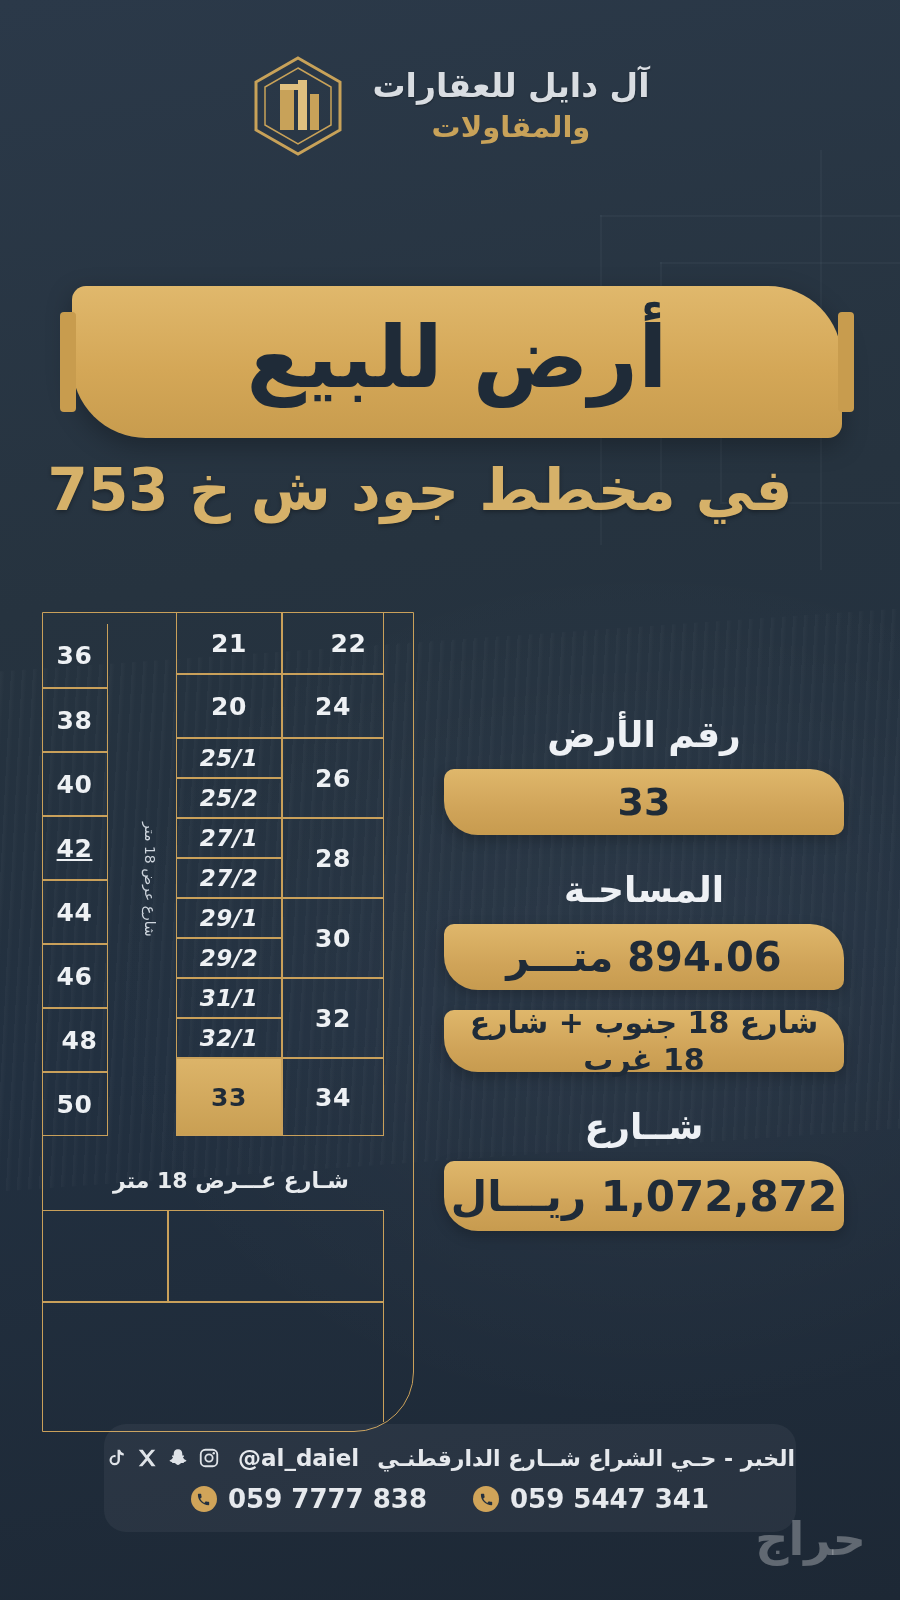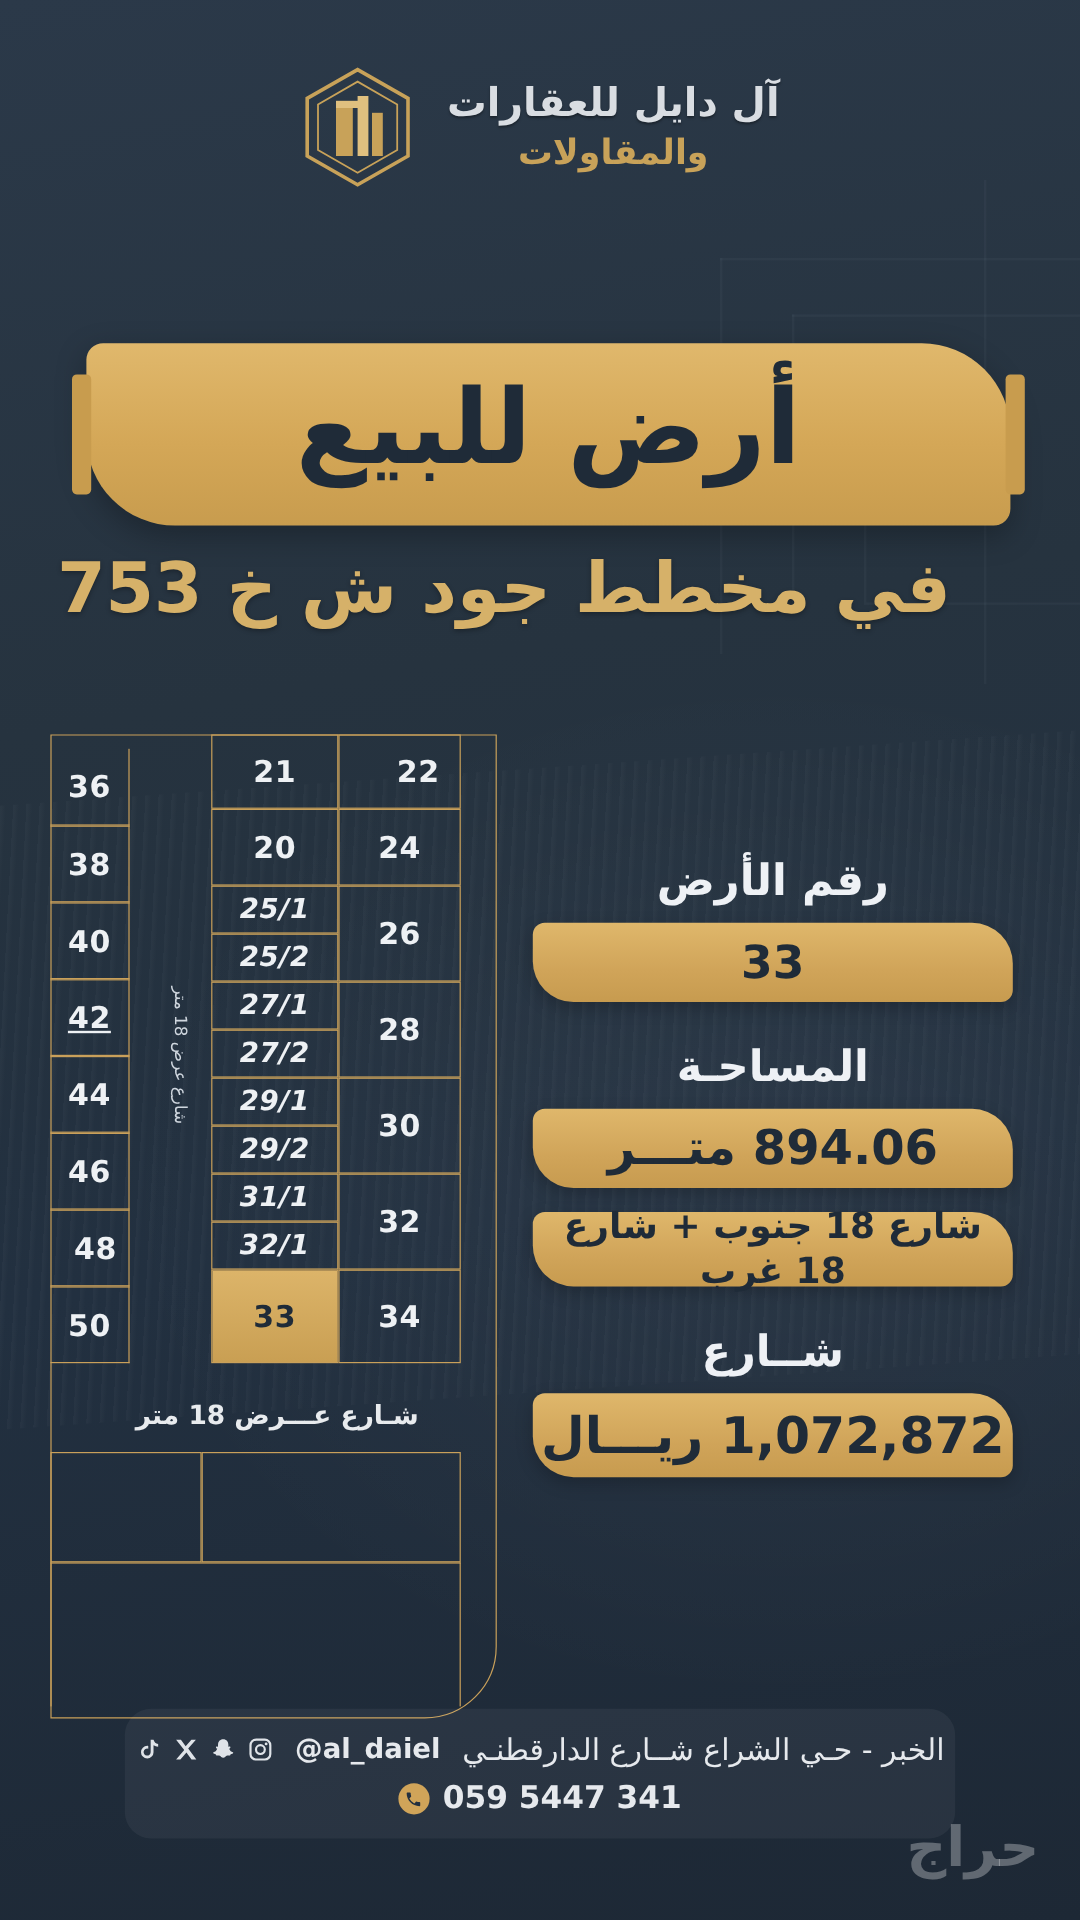--- a/index.html
+++ b/index.html
@@ -134,21 +134,21 @@
   .footer {
     position:absolute; left:104px; right:104px; bottom:68px; height:108px;
     background: rgba(255,255,255,0.05);
     border-radius:22px;
   }
   .footer-row1 {
     position:absolute; top:12px; left:0; right:0; height:44px;
     display:flex; align-items:center; justify-content:center; gap:18px;
     direction:rtl;
   }
-  .addr { color:#e6e9ed; font-size:25px; font-weight:normal; letter-spacing:.5px; }
+  .addr { color:#e6e9ed; font-size:22px; font-weight:bold; letter-spacing:.5px; }
   .handle { color:#e6e9ed; font-size:23px; font-weight:bold; direction:ltr; }
   .soc { display:flex; gap:9px; align-items:center; direction:ltr; }
   .soc svg { display:block; }
   .footer-row2 {
     position:absolute; bottom:12px; left:0; right:0; height:42px;
     display:flex; align-items:center; justify-content:center; gap:46px;
     direction:ltr;
   }
   .phone { display:flex; align-items:center; gap:11px; color:#e6e9ed; font-size:26px; font-weight:bold; }
   .phone .dot {
@@ -292,19 +292,27 @@
         </span>
       </span>
     </div>
     <div class="footer-row2">
       <span class="phone">
         <span class="dot">
           <svg width="15" height="15" viewBox="0 0 24 24">
               <path d="M6.6 10.8a15 15 0 0 0 6.6 6.6l2.2-2.2c.3-.3.7-.4 1-.2 1.2.4 2.4.6 3.7.6.6 0 1 .4 1 1V20c0 .6-.4 1-1 1C10.7 21 3 13.3 3 3.9c0-.6.4-1 1-1h3.4c.6 0 1 .4 1 1 0 1.3.2 2.5.6 3.7.1.3 0 .7-.2 1l-2.2 2.2z" fill="#23303f"></path>
             </svg>
         </span>
+        <span>059 7777 838</span>
+      </span>
+      <span class="phone">
+        <span class="dot">
+          <svg width="15" height="15" viewBox="0 0 24 24">
+              <path d="M6.6 10.8a15 15 0 0 0 6.6 6.6l2.2-2.2c.3-.3.7-.4 1-.2 1.2.4 2.4.6 3.7.6.6 0 1 .4 1 1V20c0 .6-.4 1-1 1C10.7 21 3 13.3 3 3.9c0-.6.4-1 1-1h3.4c.6 0 1 .4 1 1 0 1.3.2 2.5.6 3.7.1.3 0 .7-.2 1l-2.2 2.2z" fill="#23303f"></path>
+            </svg>
+        </span>
         <span>059 5447 341</span>
       </span>
     </div>
   </div>
 
   <div class="watermark">حراج</div>
 </div>
 
 </body></html>

